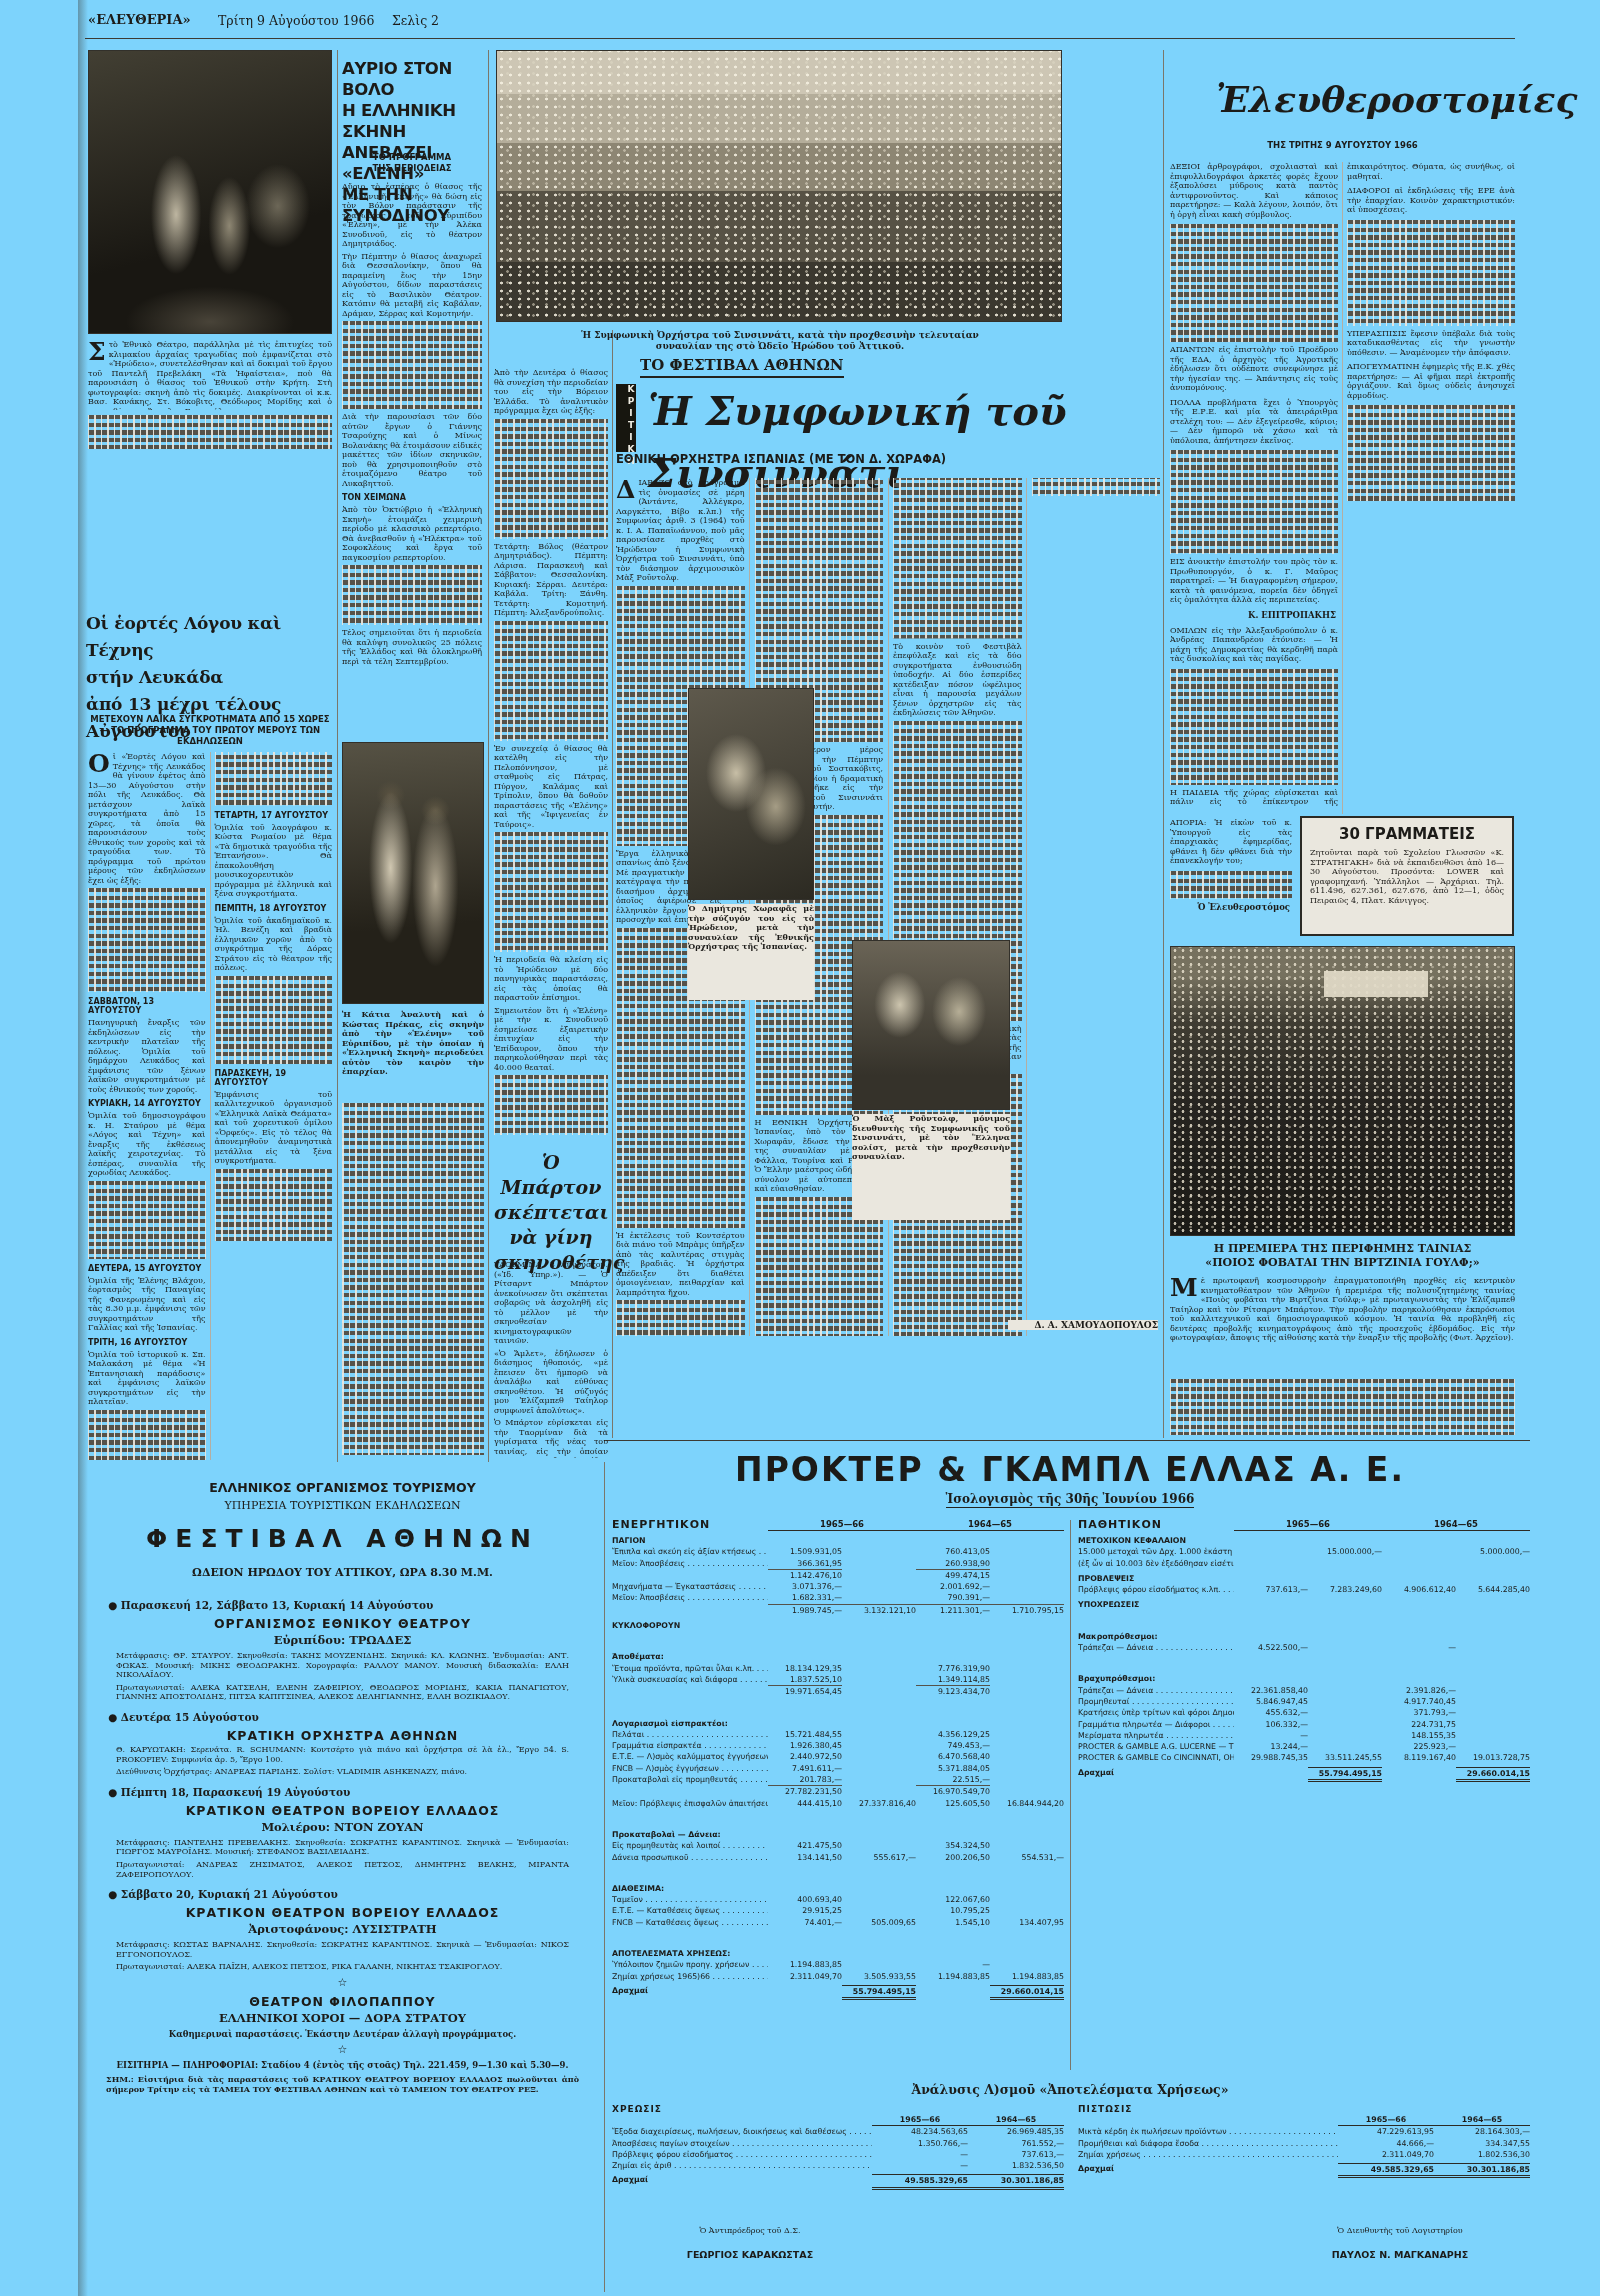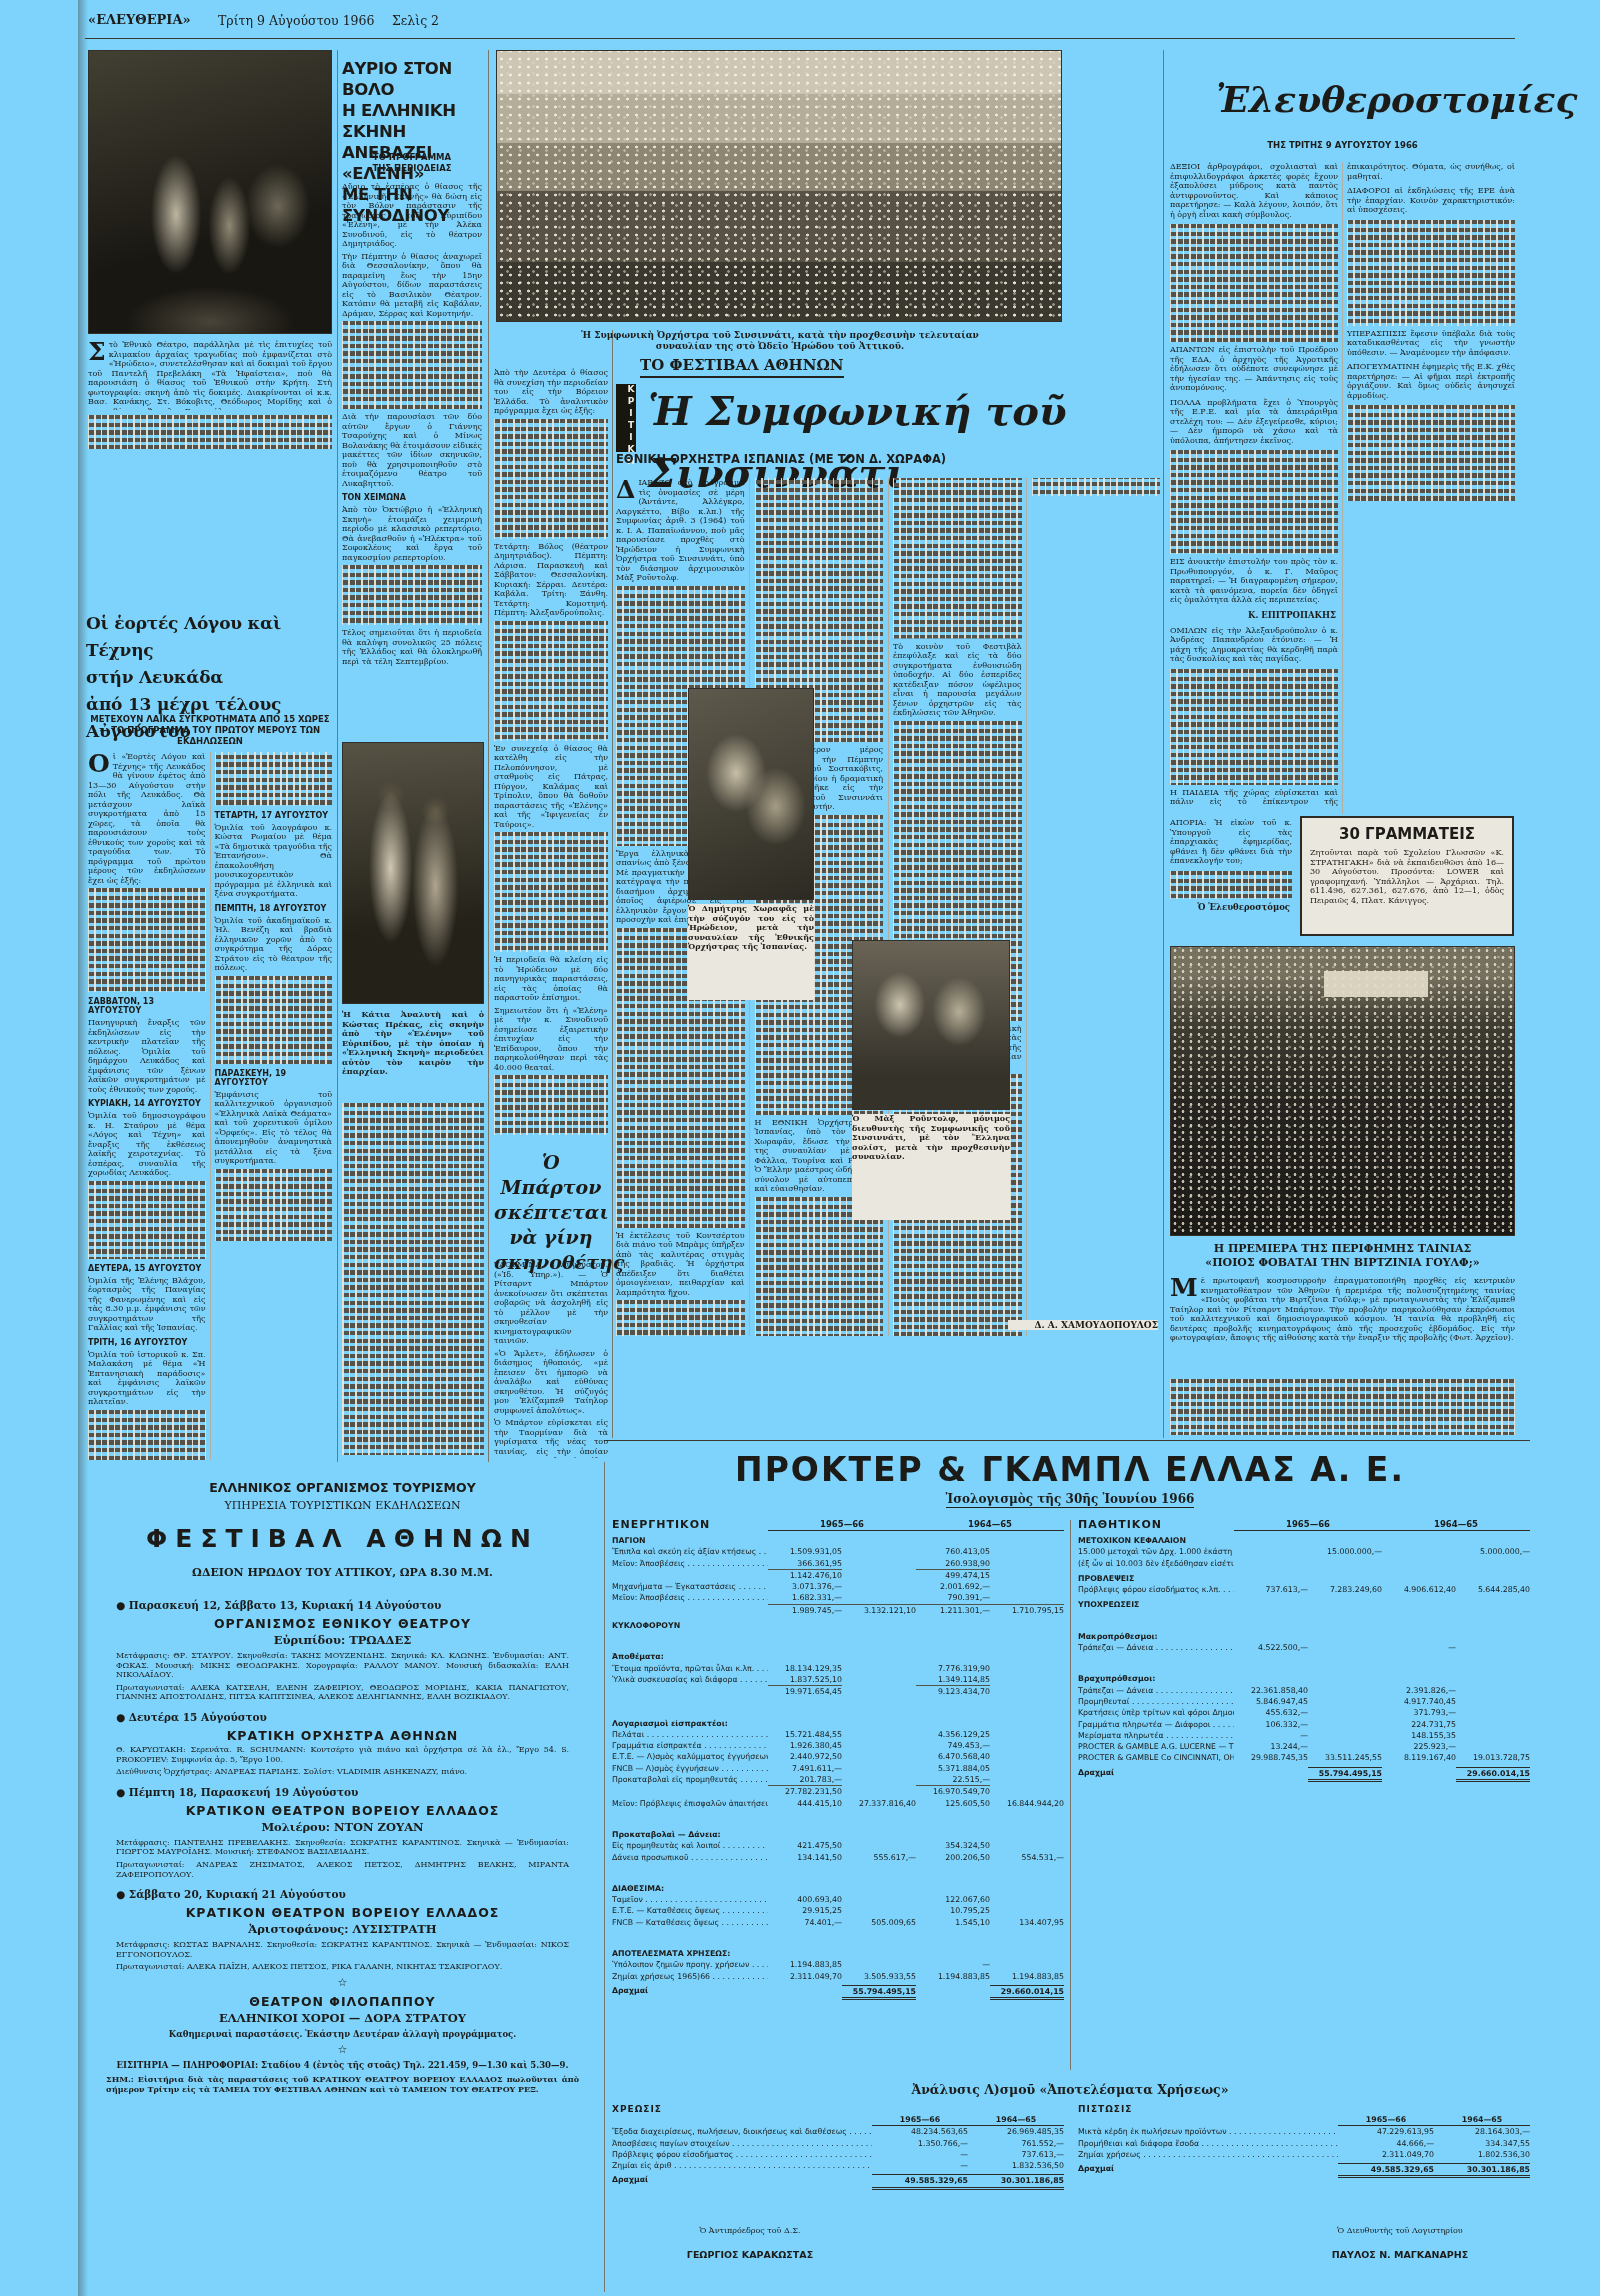--- a/index.html
+++ b/index.html
@@ -33,21 +33,21 @@
   .it{font-size:8px;line-height:9.5px;text-align:justify;margin-bottom:5px}
   .sig{font-size:8.5px;font-weight:bold;text-align:right;margin:1px 2px 6px 0}
   .sim{margin:3px 0;background-image:
       repeating-linear-gradient(90deg,rgba(234,231,222,.92) 0 1.5px,rgba(234,231,222,0) 1.5px 6.5px),
       repeating-linear-gradient(180deg,#55524a 0 4.4px,rgba(0,0,0,0) 4.4px 7.6px)}
   .cols2{column-count:2;column-gap:9px;column-rule:1px solid #b3ae a2;column-fill:auto;overflow:hidden}
   .cols2{column-rule:1px solid #b3aea2}
   .cols4{column-count:4;column-gap:10px;column-rule:1px solid #b3aea2;column-fill:auto;overflow:hidden}
 
   
-  .fb{font-size:10.5px;font-weight:bold;margin:9px 16px 3px}
+  .fb{font-size:10.5px;font-weight:bold;margin:9px 8px 3px}
   .forg{font-family:"DejaVu Sans",sans-serif;font-size:12.5px;font-weight:bold;text-align:center;letter-spacing:1px;margin:5px 0 2px}
   .fwork{font-size:11.5px;font-weight:bold;text-align:center;margin:2px 0 4px}
   .fcred{font-size:8px;line-height:9.6px;text-align:justify;margin:0 16px 3px}
   .fstar{text-align:center;font-size:11px;margin:4px 0}
   .fnote{font-size:8.5px;font-weight:bold;line-height:10px;text-align:center;margin:4px 10px}
   .fnotesm{font-size:8px;line-height:9.6px;text-align:justify;margin:5px 6px 0;font-weight:bold}
 
   
   .bal{font-family:"DejaVu Sans",sans-serif;font-size:7.8px}
   .balhead{display:flex;align-items:flex-end;font-family:"DejaVu Sans",sans-serif;margin-bottom:3px}

